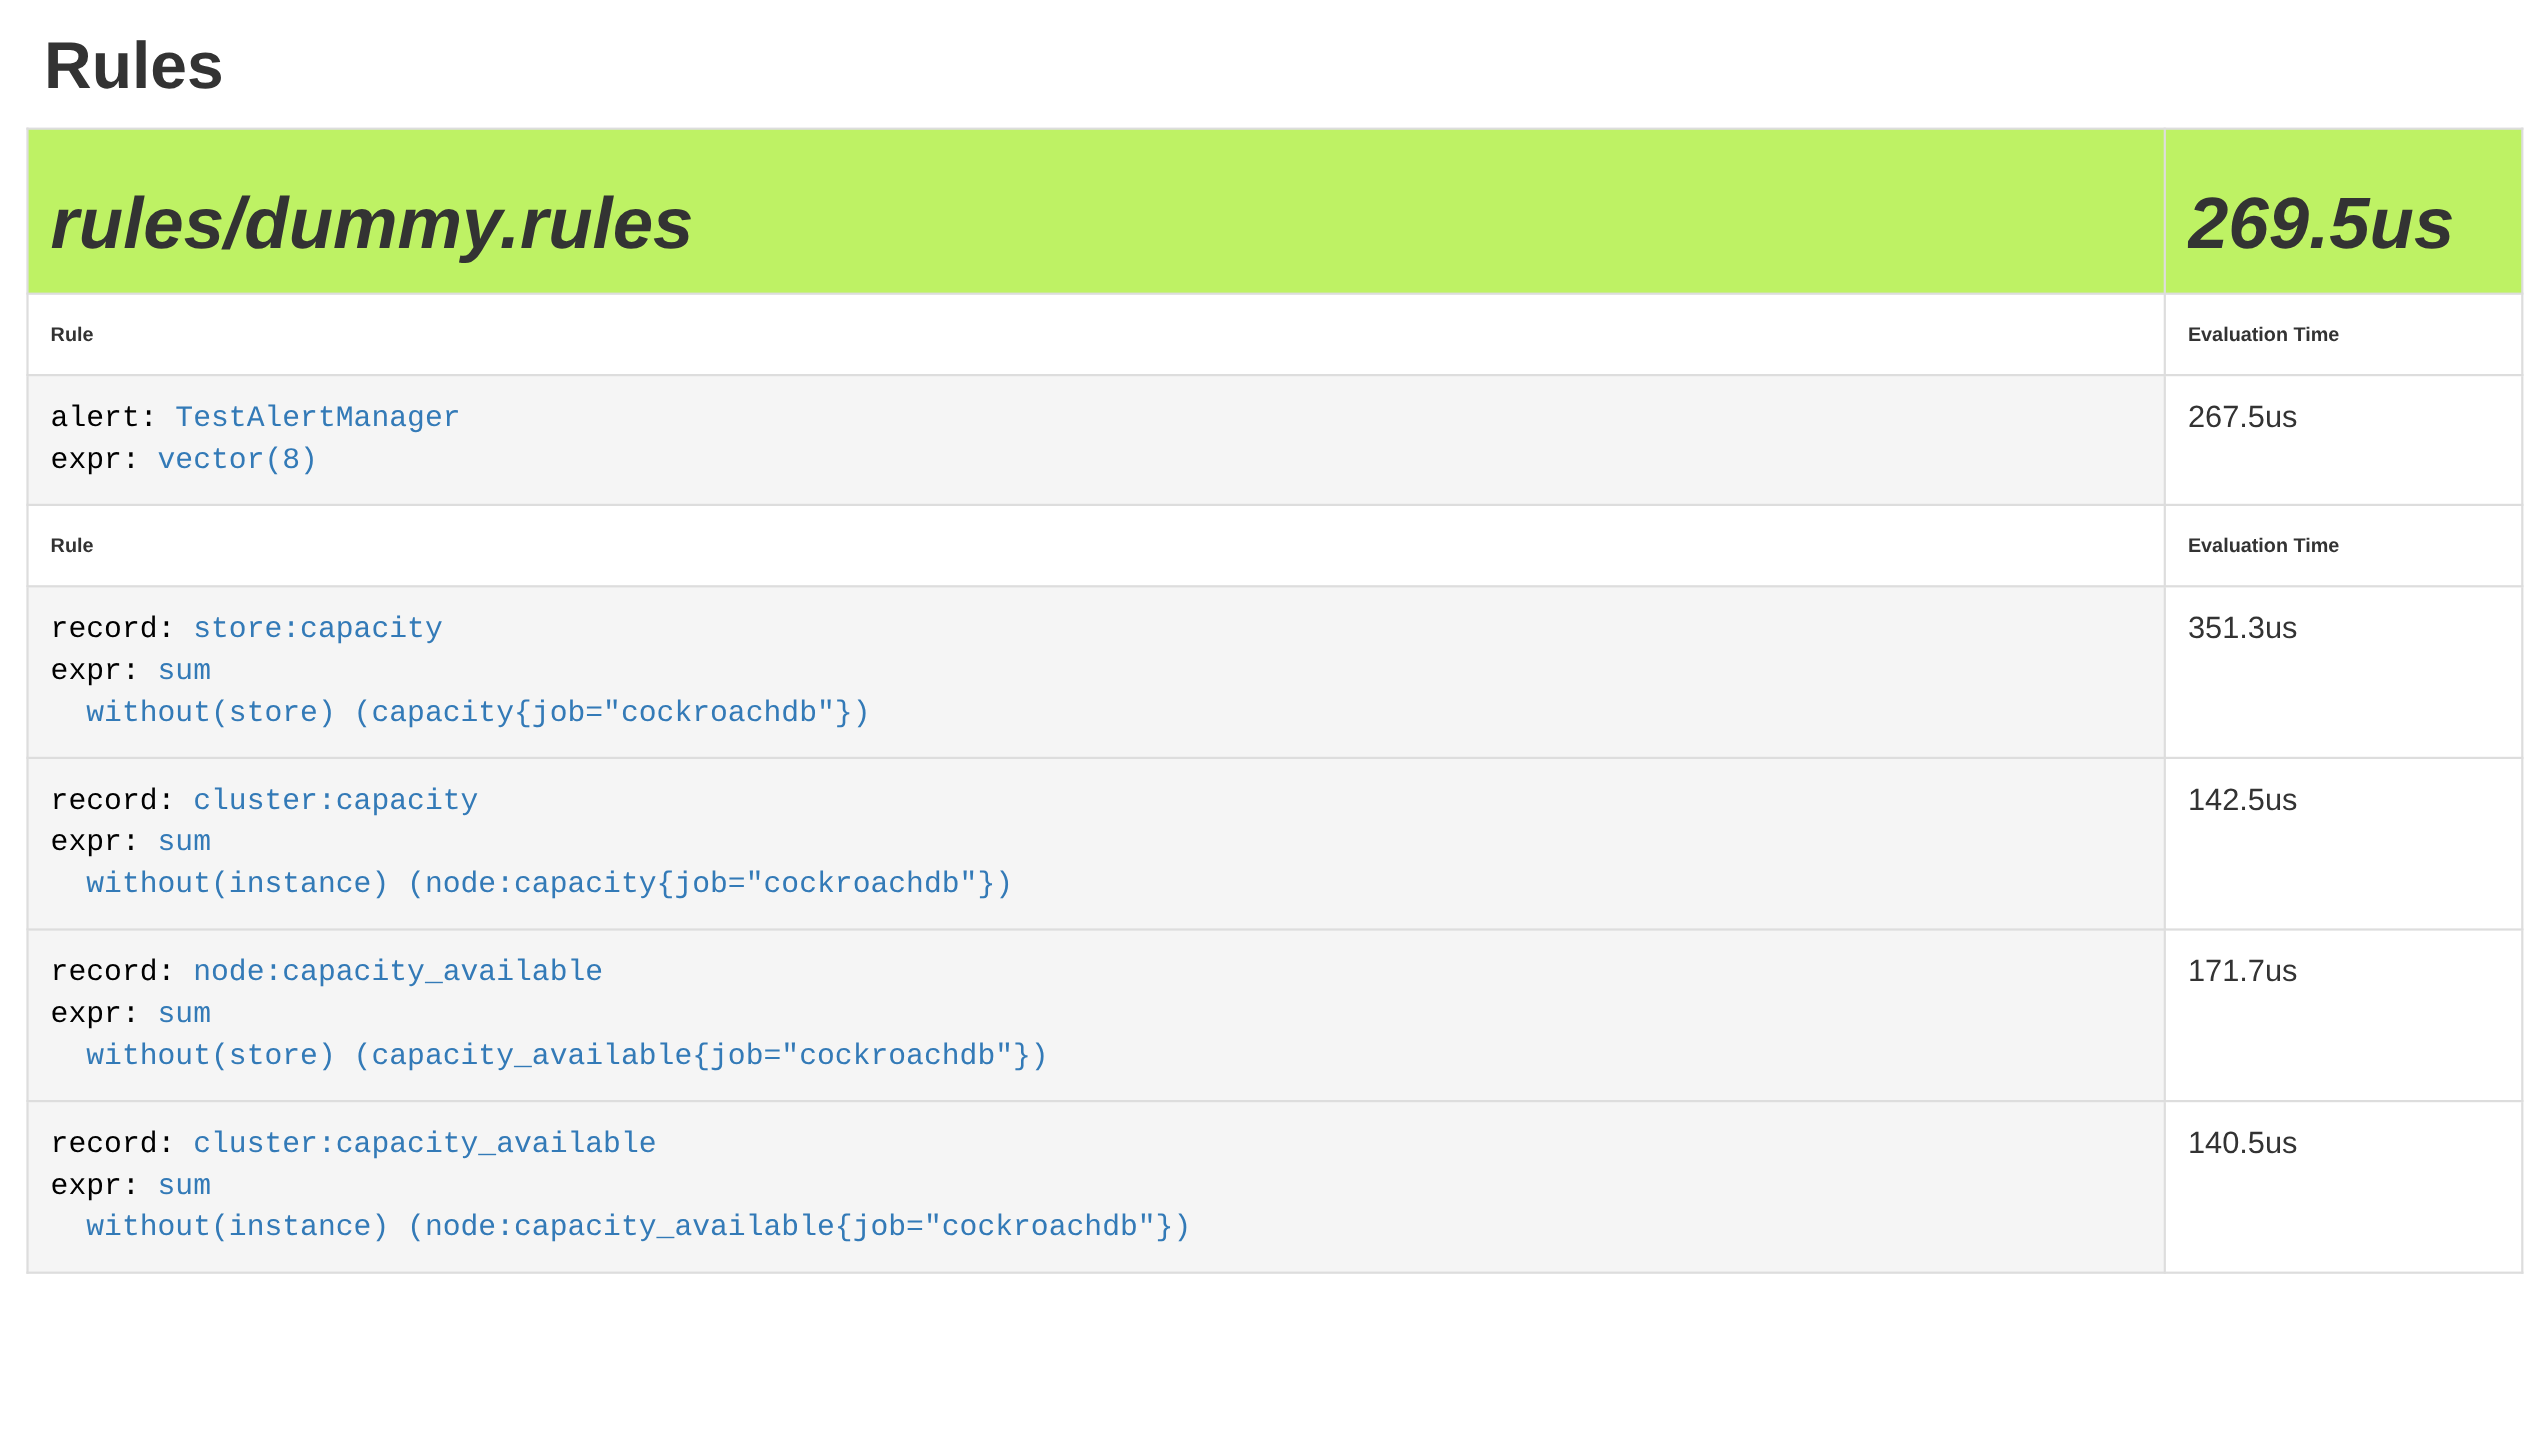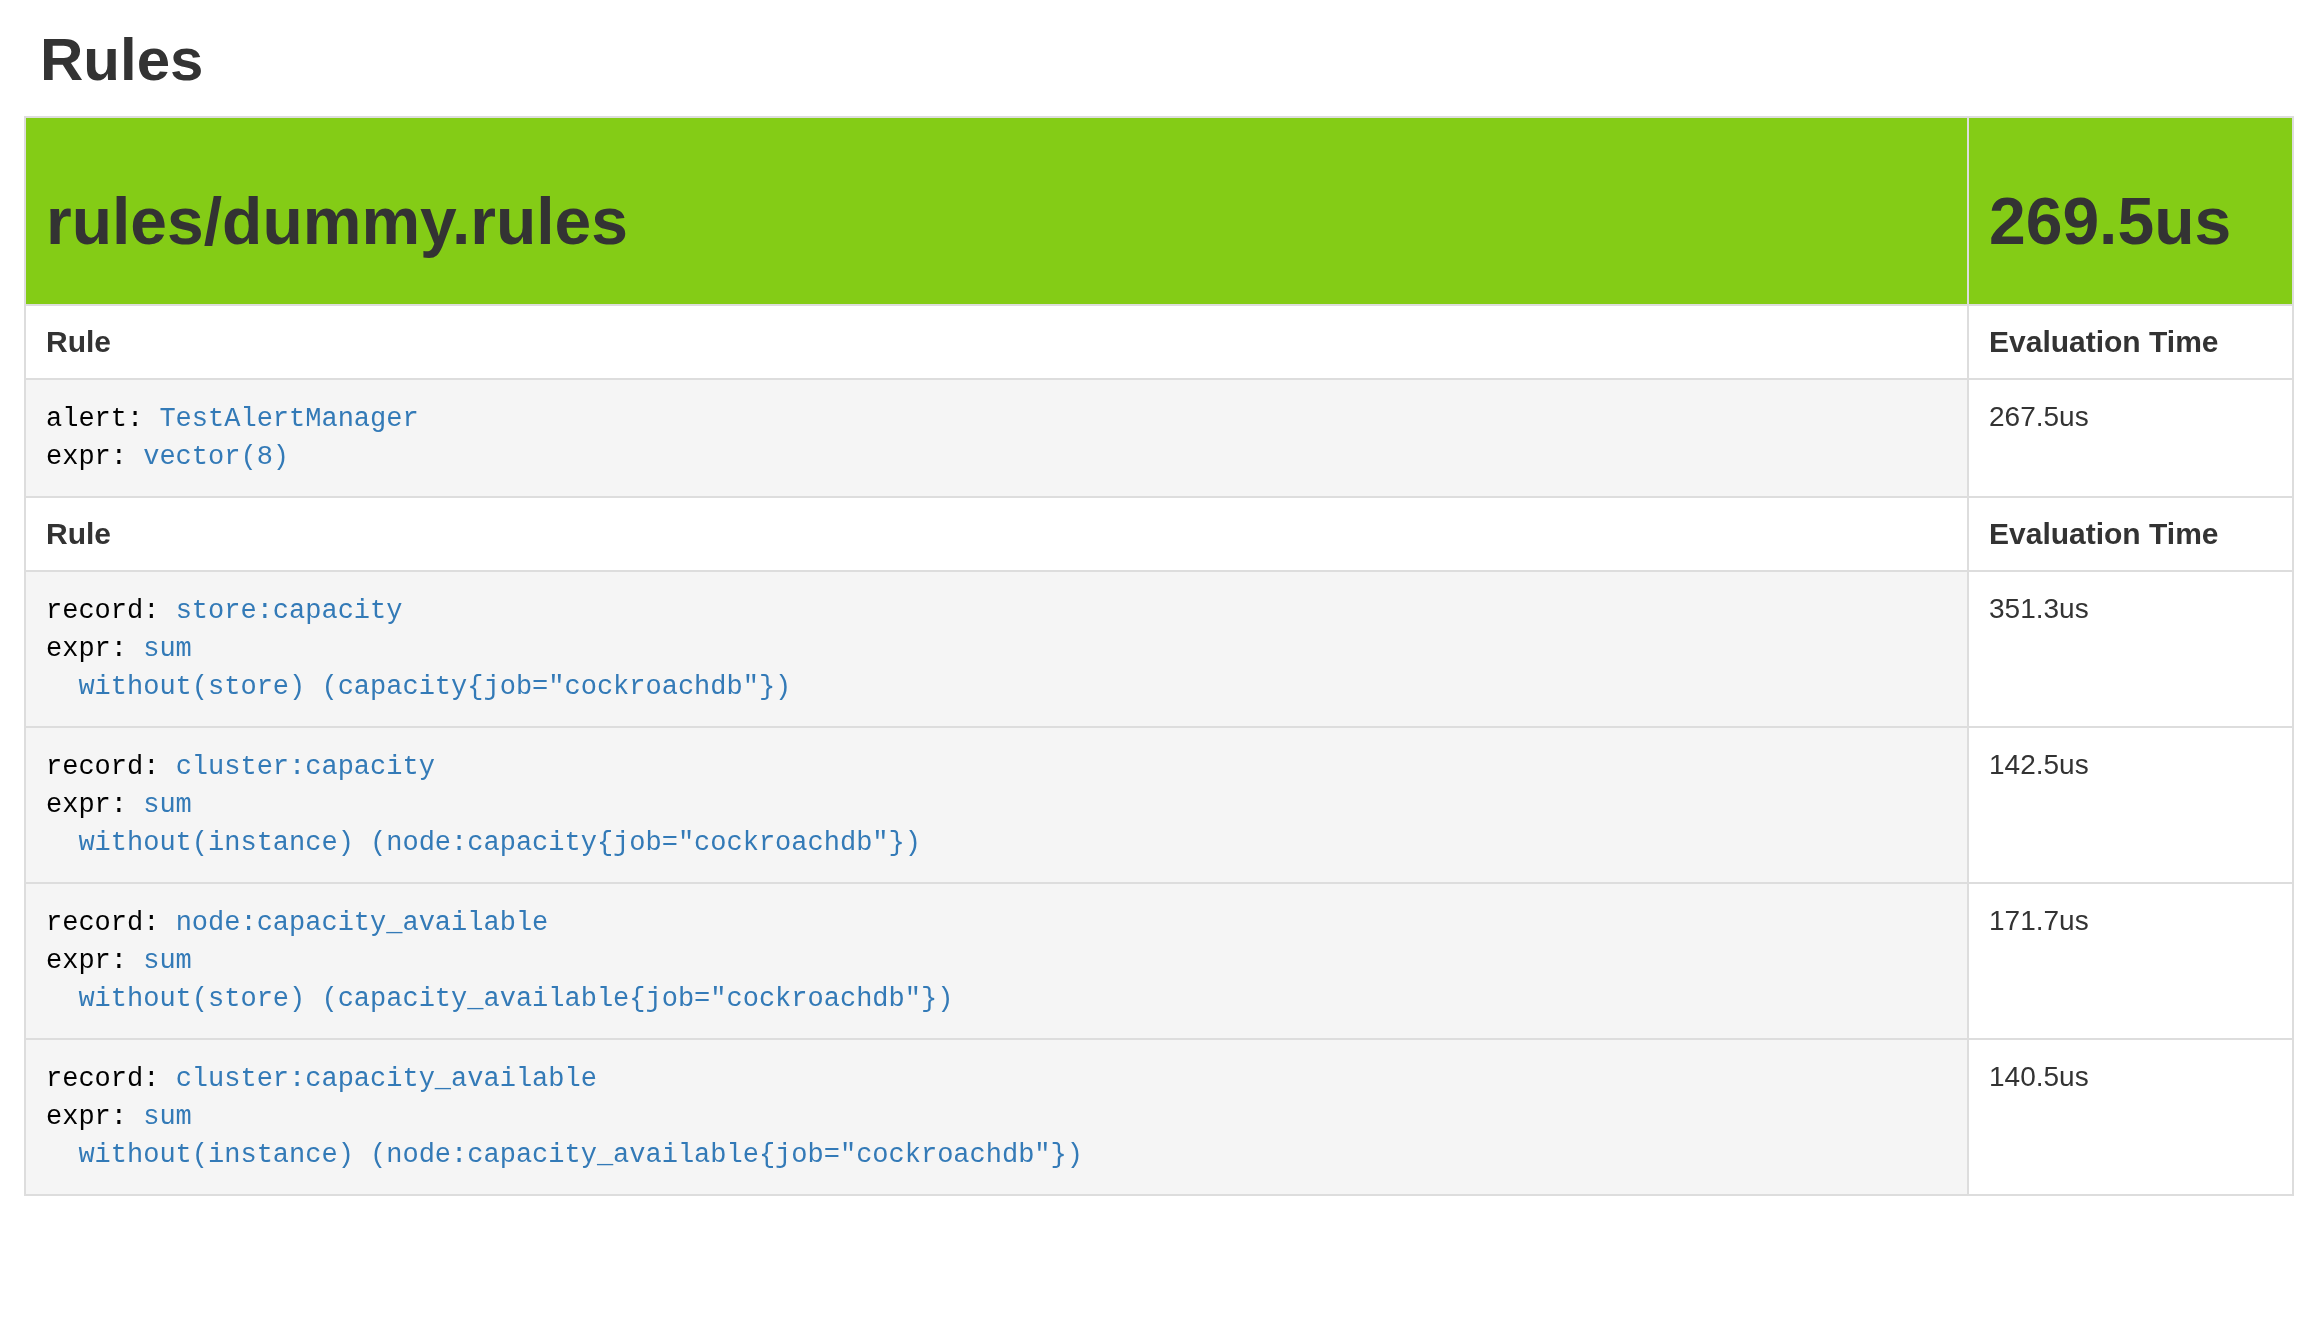--- a/index.html
+++ b/index.html
@@ -34,32 +34,32 @@
     border-collapse: collapse;
     table-layout: fixed;
     width: 2268px;
   }
   col.rule-col { width: 1943px; }
   col.time-col { width: 325px; }
   td {
     border: 2px solid var(--border);
     vertical-align: top;
   }
-  td.group-cell { padding: 30px 20px; background: #84cc16; }
+  td.group-cell { padding: 11px 20px; background: #bef264; font-style: italic; }
   .group-heading {
     font-size: 66px;
     line-height: 74px;
     font-weight: bold;
     color: var(--heading);
     margin: 36px 0 16px 0;
     white-space: nowrap;
     overflow: hidden;
   }
   td.col-head-cell {
-    font-size: 30px;
+    font-size: 18px;
     line-height: 40px;
     font-weight: bold;
     color: var(--heading);
     padding: 16px 20px;
     background: #ffffff;
   }
   td.rule-cell {
     background: var(--code-bg);
     padding: 20px 20px;
     font-family: Liberation Mono, monospace;

